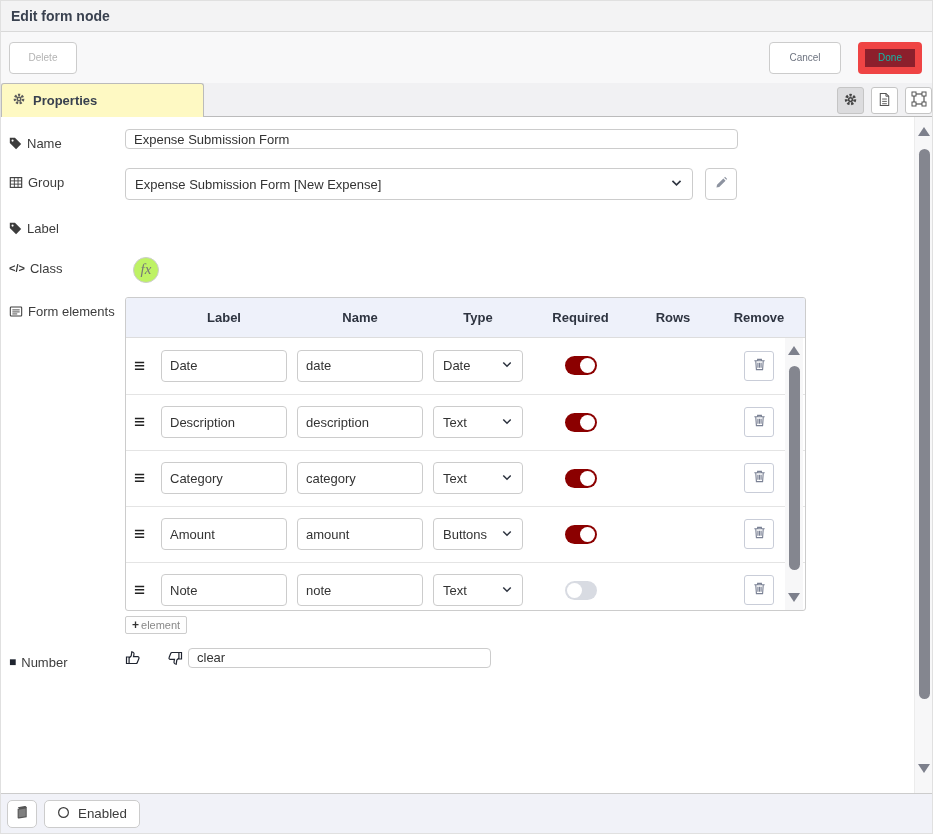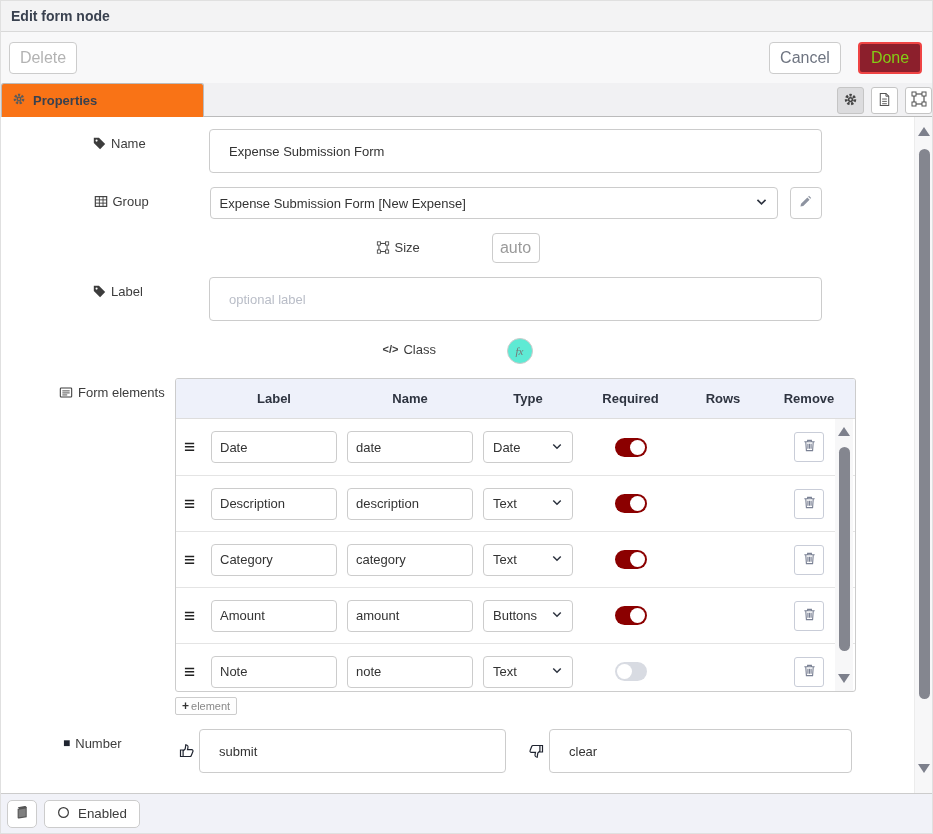--- a/index.html
+++ b/index.html
@@ -6,47 +6,47 @@
   html,body { background:#fff; }
   body { font-family:"Liberation Sans","DejaVu Sans",sans-serif; font-size:13px; color:#333; }
   .dialog { position:relative; width:933px; height:834px; background:#fff; overflow:hidden; border:1px solid #e0e0e0; }
 
   
   .dlg-header { height:31px; background:#f3f3f4; border-bottom:1px solid #d9d9d9; display:flex; align-items:center; padding-left:10px; }
   .dlg-title { font-weight:bold; font-size:14px; color:#39414f; }
 
   
   .dlg-toolbar { height:51px; background:#f8f8f9; display:flex; align-items:center; padding:0 8px; }
-  .btn { display:inline-flex; align-items:center; justify-content:center; height:32px; padding:0 14px; background:#fff; border:1px solid #ccc; border-radius:4px; font-size:16px; cursor:pointer; font-family:inherit; }
+  .btn { display:inline-flex; align-items:center; justify-content:center; height:32px; padding:0 14px; background:#fff; border:1px solid #ccc; border-radius:4px; font-size:10px; cursor:pointer; font-family:inherit; }
   .btn-delete { color:#b3b3b3; width:68px; }
   .toolbar-spacer { flex:1; }
   .btn-cancel { color:#6e7480; width:72px; margin-right:17px; }
-  .btn-done { color:#84cc16; width:64px; border:2px solid #ef4444; margin-right:2px; }
+  .btn-done { color:#14b8a6; width:64px; border:7px solid #ef4444; margin-right:2px; }
 
   
   .tabbar { position:relative; height:34px; background:#f1f1f3; border-bottom:1px solid #bbb; }
-  .tab-active { position:absolute; left:0; top:0; width:203px; height:34px; background:#f97316; border:1px solid #bbb; border-bottom:none; border-top-left-radius:3px; border-top-right-radius:3px; display:flex; align-items:center; padding-left:10px; gap:7px; cursor:pointer; }
+  .tab-active { position:absolute; left:0; top:0; width:203px; height:34px; background:#fef9c3; border:1px solid #bbb; border-bottom:none; border-top-left-radius:3px; border-top-right-radius:3px; display:flex; align-items:center; padding-left:10px; gap:7px; cursor:pointer; }
   .tab-label { font-weight:bold; color:#39414f; }
   .tab-icons { position:absolute; right:0; top:4px; display:flex; gap:7px; }
   .icon-btn { width:27px; height:27px; background:#fff; border:1px solid #c5c5c5; border-radius:3px; display:flex; align-items:center; justify-content:center; cursor:pointer; }
   .icon-btn.active { background:#dcdcde; }
 
   
   .content { position:relative; height:678px; background:#fff; padding:12px 26px 0 8px; overflow:hidden; }
-  .form-row { display:flex; align-items:flex-start; margin-bottom:14px;justify-content:center; }
+  .form-row { display:flex; align-items:flex-start; margin-bottom:14px; }
   .row-label { width:116px; padding-top:7px; display:flex; align-items:flex-start; gap:5px; color:#3c3c3c; line-height:1.25; }
   .row-label .lbl-ic { flex:0 0 auto; padding-top:1px; }
-  .txt-input { height:44px; border:1px solid #ccc; border-radius:4px; padding:0 19px; font-size:13px; color:#333; font-family:inherit; background:#fff; }
+  .txt-input { height:20px; border:1px solid #ccc; border-radius:4px; padding:0 8px; font-size:13px; color:#333; font-family:inherit; background:#fff; }
   .txt-input::placeholder { color:#b9bdc7; }
   .w-main { width:613px; }
   .select-box { display:inline-flex; align-items:center; justify-content:space-between; height:32px; border:1px solid #ccc; border-radius:4px; background:#fff; padding:0 9px; cursor:pointer; color:#333; }
   .sel-group { width:568px; }
   .sq-btn { width:32px; height:32px; background:#fff; border:1px solid #ccc; border-radius:4px; display:flex; align-items:center; justify-content:center; cursor:pointer; margin-left:12px; }
   .btn-auto { width:48px; height:30px; color:#9a9a9a; padding:0; }
-  .fx-btn { width:26px; height:26px; border-radius:50%; border:1px solid #ccc; background:#5eead4; display:flex; align-items:center; justify-content:center; margin-left:8px; margin-top:3px; cursor:pointer; font-family:"Liberation Serif",serif; font-style:italic; font-size:11px; color:#777; }
+  .fx-btn { width:26px; height:26px; border-radius:50%; border:1px solid #ccc; background:#bef264; display:flex; align-items:center; justify-content:center; margin-left:8px; margin-top:3px; cursor:pointer; font-family:"Liberation Serif",serif; font-style:italic; font-size:15px; color:#777; }
 
   
   .el-table { width:681px; border:1px solid #ccc; border-radius:3px; overflow:hidden; }
   .el-grid { display:grid; grid-template-columns:30px 136px 136px 100px 105px 80px 92px; align-items:center; }
   .el-thead { height:40px; background:#eef1fa; border-bottom:1px solid #ddd; font-weight:bold; color:#2e3440; }
   .el-thead span { text-align:center; }
   .el-body { position:relative; height:272px; overflow:hidden; }
   .el-row { height:56px; border-top:1px solid #e4e4e4; }
   .el-row:first-child { border-top:none; }
   .cell { display:flex; align-items:center; justify-content:center; }
@@ -182,47 +182,31 @@
       </div>
       <button class="sq-btn">
         <span>
           <svg width="13" height="13" viewBox="0 0 16 16">
               <path fill="#8d93a0" d="M2.5 10.8l7.8-7.8 2.7 2.7-7.8 7.8-3.4.7zM11.3 2l1-1 2.7 2.7-1 1z"></path>
             </svg>
         </span>
       </button>
     </div>
 
-    <div class="form-row">
-      <div class="row-label">
-        <span class="lbl-ic">
-          <svg width="14" height="13" viewBox="0 0 16 16">
-              <rect x="3" y="3" width="10" height="10" fill="none" stroke="#3c3c3c" stroke-width="1.2"></rect>
-              <rect x="1" y="1" width="4" height="4" fill="#fff" stroke="#3c3c3c"></rect>
-              <rect x="11" y="1" width="4" height="4" fill="#fff" stroke="#3c3c3c"></rect>
-              <rect x="1" y="11" width="4" height="4" fill="#fff" stroke="#3c3c3c"></rect>
-              <rect x="11" y="11" width="4" height="4" fill="#fff" stroke="#3c3c3c"></rect>
-            </svg>
-        </span>
-        <span>Size</span>
-      </div>
-      <button class="btn btn-auto">auto</button>
-    </div>
 
     <div class="form-row">
       <div class="row-label">
         <span class="lbl-ic">
           <svg width="13" height="13" viewBox="0 0 16 16">
               <path d="M1 1h6.3L15 8.7 8.7 15 1 7.3z" fill="#3c3c3c"></path>
               <circle cx="4.4" cy="4.4" r="1.3" fill="#fff"></circle>
             </svg>
         </span>
         <span>Label</span>
       </div>
-      <input class="txt-input w-main" placeholder="optional label" style="">
     </div>
 
     <div class="form-row">
       <div class="row-label">
         <span class="lbl-ic" style="font-size:11px;font-weight:bold;color:#3c3c3c;">&lt;/&gt;</span>
         <span>Class</span>
       </div>
       <button class="fx-btn">fx</button>
     </div>
 
@@ -441,21 +425,20 @@
       <div class="row-label">
         <span class="lbl-ic" style="font-size:12px;color:#1f2430;line-height:1;">■</span>
         <span>Number</span>
       </div>
       <div class="btns-field">
         <span class="thumb-ic">
           <svg width="16" height="16" viewBox="0 0 16 16">
               <path fill="none" stroke="#1f2430" stroke-width="1.2" d="M1.5 7h2.6v6.5H1.5zM4.1 8l2.1-2.1.6-4 1.3.4c.9.3 1.1 1.4.8 2.6L8.5 6.6h4.2c1 0 1.6 1 1.2 1.9l-1.7 4.2c-.2.5-.7.8-1.2.8H4.1z"></path>
             </svg>
         </span>
-        <input class="txt-input w-submit" value="submit" style="">
         <span class="thumb-ic gap-clear">
           <svg width="16" height="16" viewBox="0 0 16 16" style="transform:rotate(180deg)">
               <path fill="none" stroke="#1f2430" stroke-width="1.2" d="M1.5 7h2.6v6.5H1.5zM4.1 8l2.1-2.1.6-4 1.3.4c.9.3 1.1 1.4.8 2.6L8.5 6.6h4.2c1 0 1.6 1 1.2 1.9l-1.7 4.2c-.2.5-.7.8-1.2.8H4.1z"></path>
             </svg>
         </span>
         <input class="txt-input w-clear" value="clear" style="">
       </div>
     </div>
 
 

